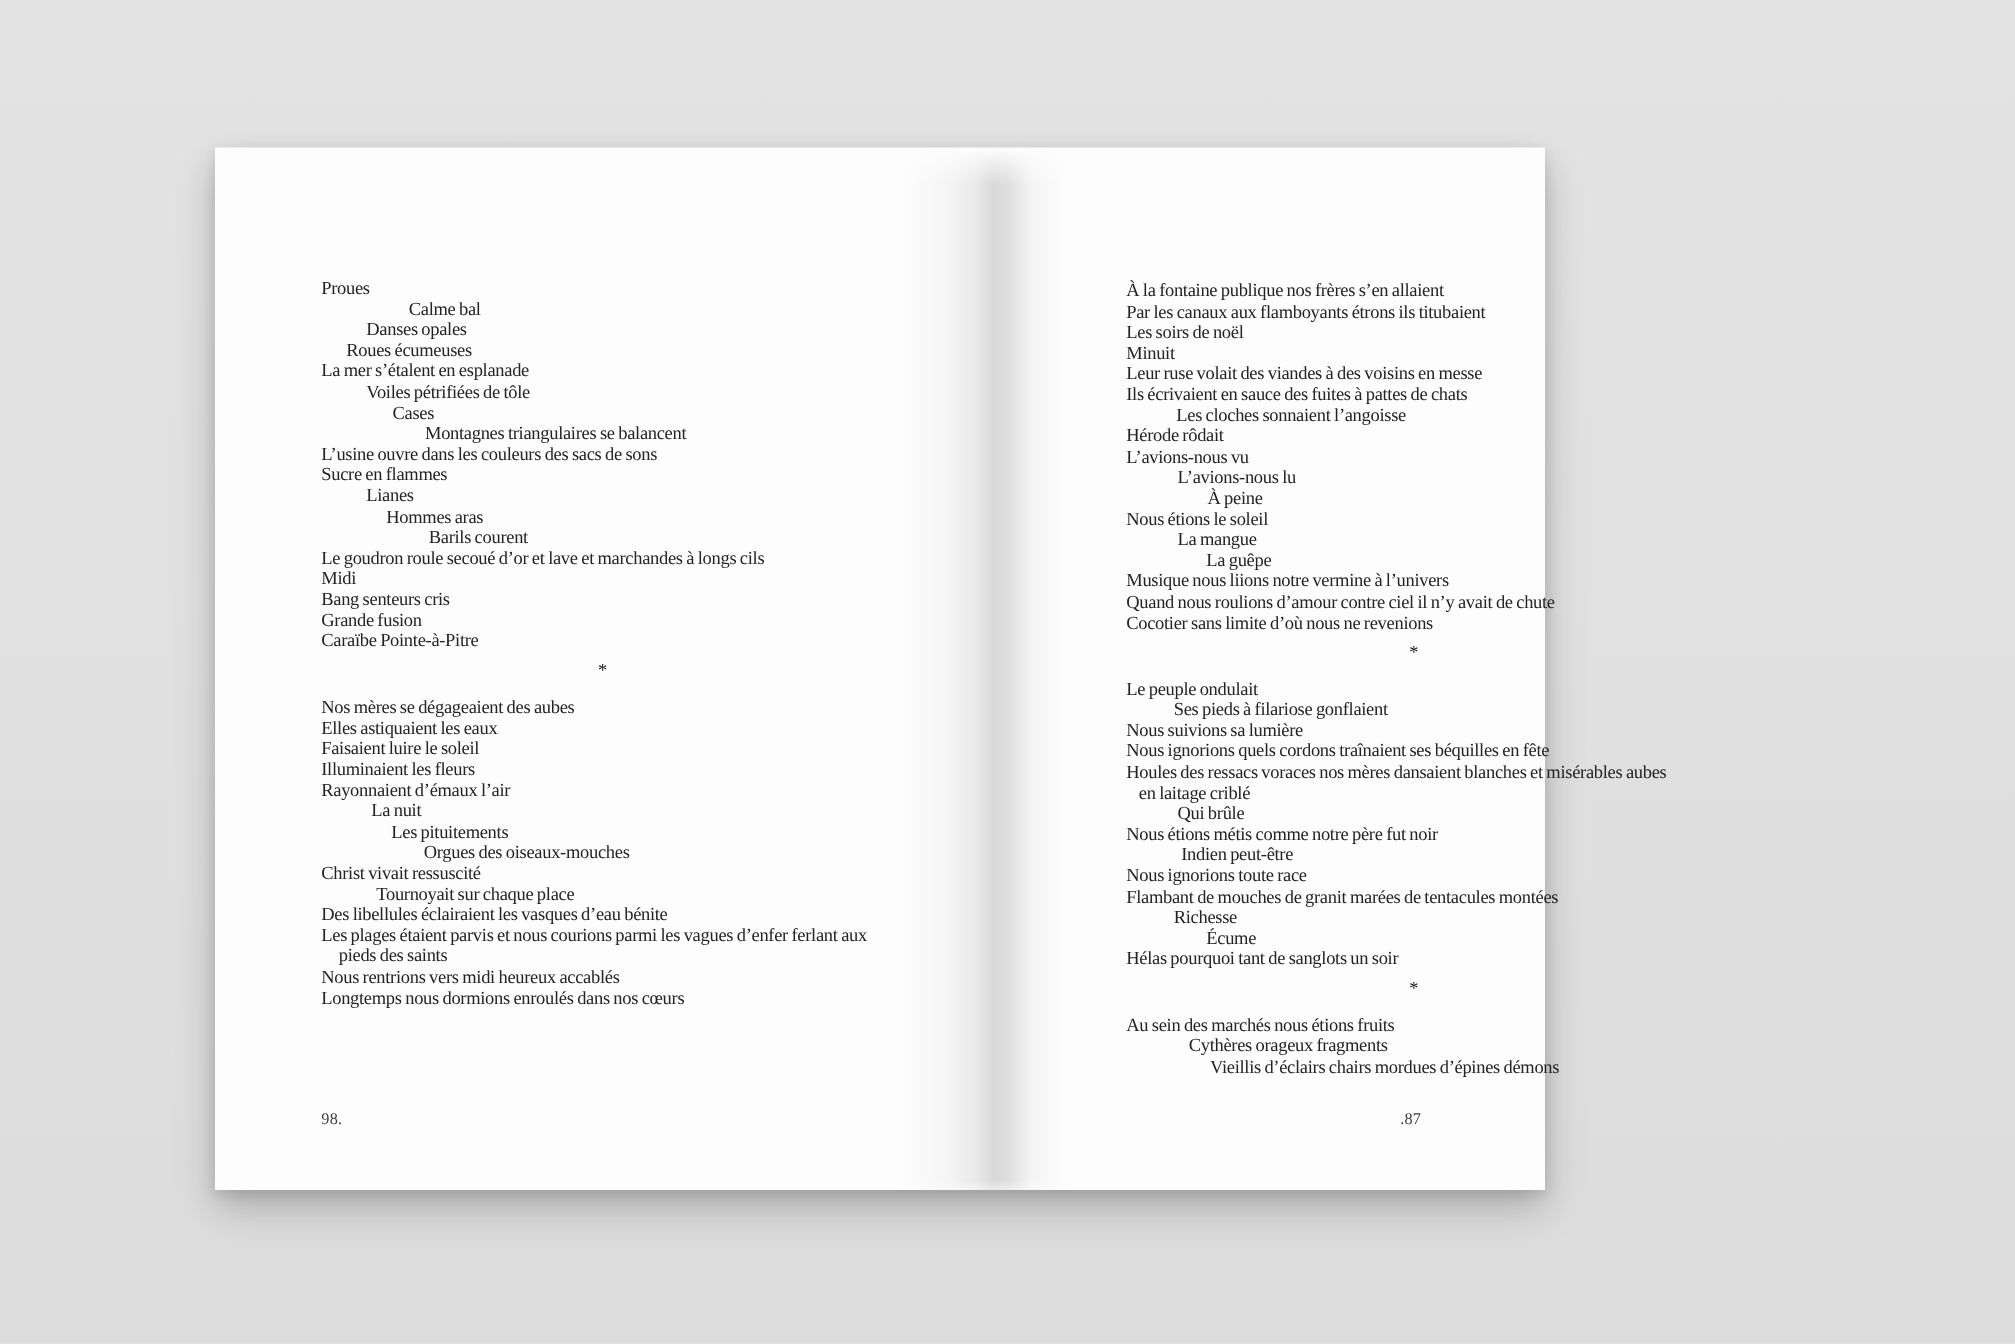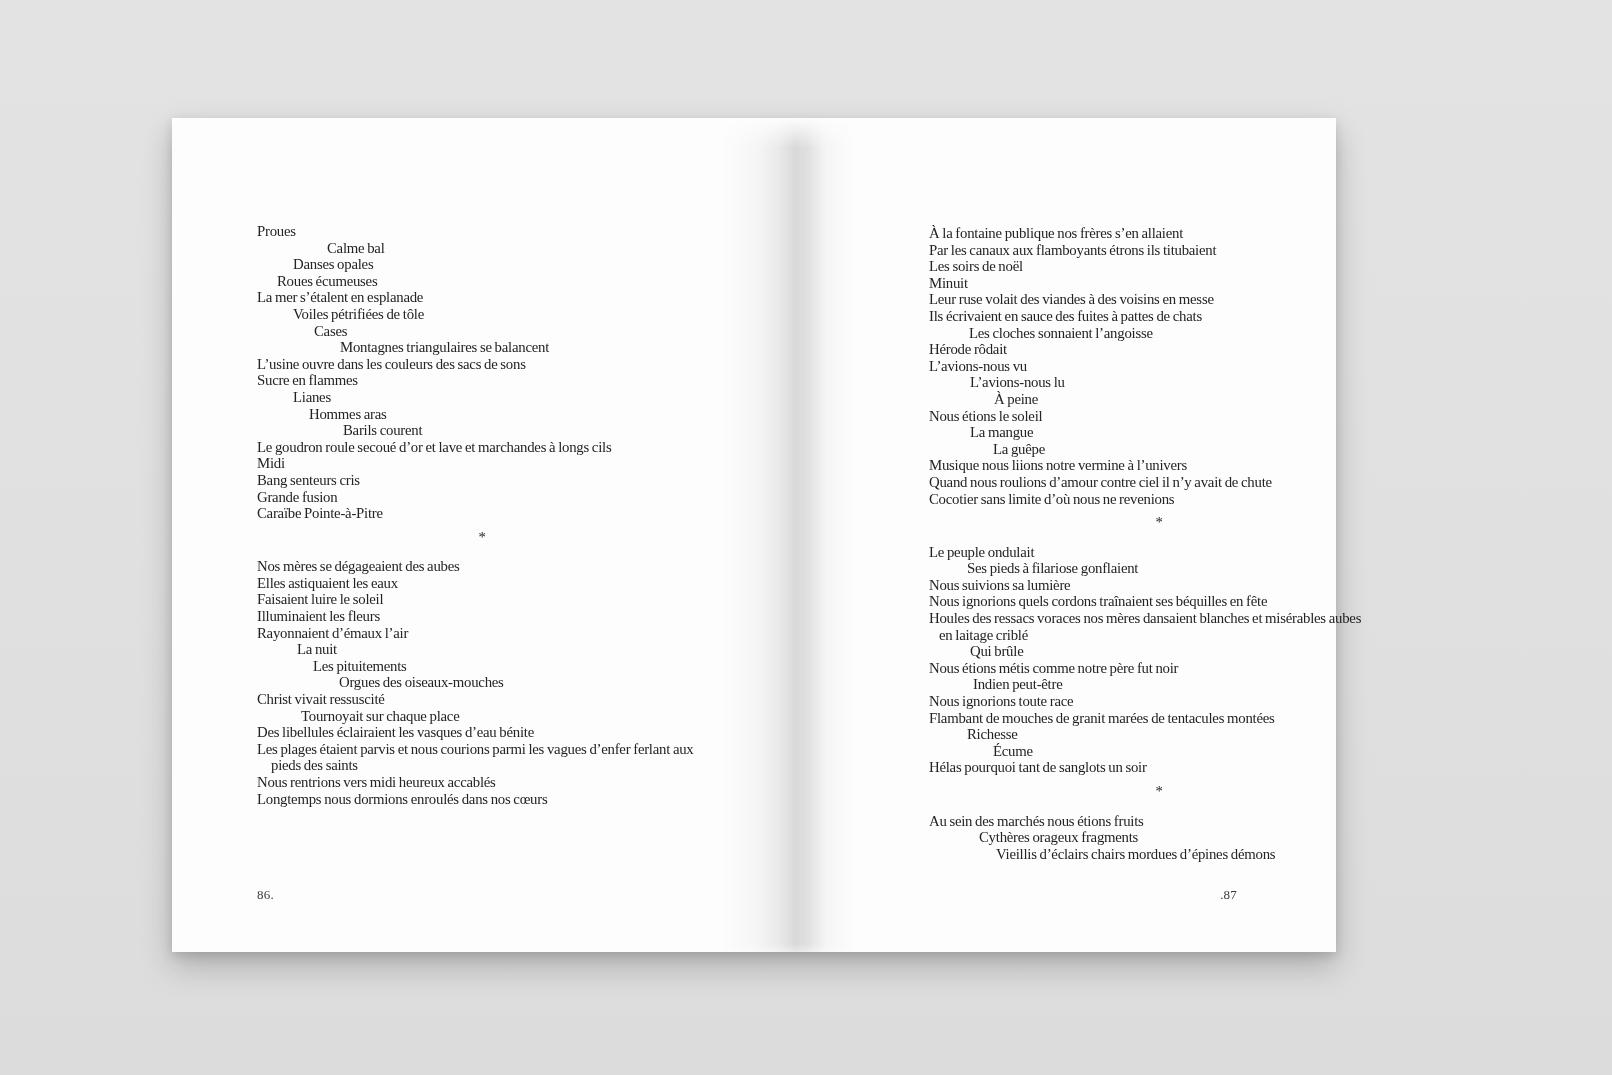--- a/index.html
+++ b/index.html
@@ -16,21 +16,21 @@
   .stage {
     position: relative;
     width: 1612px;
     height: 1075px;
     background: linear-gradient(180deg, #e3e3e3 0%, #e0e0e0 55%, #dcdcdc 100%);
   }
   .book {
     position: absolute;
     left: 172px;
     top: 118px;
-    width: 1164px;
+    width: 1064px;
     height: 834px;
     background: var(--paper, #fdfdfd);
     box-shadow: 0 14px 30px rgba(0,0,0,0.22), 0 4px 10px rgba(0,0,0,0.12);
     font-family: Liberation Serif, serif;
   }
   .gutter {
     position: absolute;
     left: 548px;
     top: 0;
     width: 136px;
@@ -50,21 +50,21 @@
   .poem {
     position: absolute;
     color: var(--ink, #232323);
     font-size: 14.8px;
     line-height: 16.6px;
     letter-spacing: -0.25px;
     word-spacing: -0.6px;
     white-space: pre;
   }
   .poem-left  { left: 85px;  top: 105px; width: 450px; }
-  .poem-right { left: 729px; top: 107px; width: 460px; margin-left: 28px; }
+  .poem-right { left: 729px; top: 107px; width: 460px; }
   .line { min-height: 16.6px; }
   .sep {
     text-align: center;
     margin: 7px 0 13px 0;
     color: var(--ink, #232323);
   }
   .folio {
     position: absolute;
     top: 769px;
     font-size: 13px;
@@ -76,16 +76,16 @@
   .folio-right { right: 99px; }
 </style>
 </head>
 <body>
 
 <div class="stage">
   <div class="book">
     <div class="gutter"></div>
     <div class="poem poem-left" id="poem-left"><div class="stanza"><div class="line">Proues</div><div class="line" style="padding-left: 70px;">Calme bal</div><div class="line" style="padding-left: 36px;">Danses opales</div><div class="line" style="padding-left: 20px;">Roues écumeuses</div><div class="line">La mer s’étalent en esplanade</div><div class="line" style="padding-left: 36px;">Voiles pétrifiées de tôle</div><div class="line" style="padding-left: 57px;">Cases</div><div class="line" style="padding-left: 83px;">Montagnes triangulaires se balancent</div><div class="line">L’usine ouvre dans les couleurs des sacs de sons</div><div class="line">Sucre en flammes</div><div class="line" style="padding-left: 36px;">Lianes</div><div class="line" style="padding-left: 52px;">Hommes aras</div><div class="line" style="padding-left: 86px;">Barils courent</div><div class="line">Le goudron roule secoué d’or et lave et marchandes à longs cils</div><div class="line">Midi</div><div class="line">Bang senteurs cris</div><div class="line">Grande fusion</div><div class="line">Caraïbe Pointe-à-Pitre</div></div><div class="sep">*</div><div class="stanza"><div class="line">Nos mères se dégageaient des aubes</div><div class="line">Elles astiquaient les eaux</div><div class="line">Faisaient luire le soleil</div><div class="line">Illuminaient les fleurs</div><div class="line">Rayonnaient d’émaux l’air</div><div class="line" style="padding-left: 40px;">La nuit</div><div class="line" style="padding-left: 56px;">Les pituitements</div><div class="line" style="padding-left: 82px;">Orgues des oiseaux-mouches</div><div class="line">Christ vivait ressuscité</div><div class="line" style="padding-left: 44px;">Tournoyait sur chaque place</div><div class="line">Des libellules éclairaient les vasques d’eau bénite</div><div class="line">Les plages étaient parvis et nous courions parmi les vagues d’enfer ferlant aux</div><div class="line" style="padding-left: 14px;">pieds des saints</div><div class="line">Nous rentrions vers midi heureux accablés</div><div class="line">Longtemps nous dormions enroulés dans nos cœurs</div></div></div>
     <div class="poem poem-right" id="poem-right"><div class="stanza"><div class="line">À la fontaine publique nos frères s’en allaient</div><div class="line">Par les canaux aux flamboyants étrons ils titubaient</div><div class="line">Les soirs de noël</div><div class="line">Minuit</div><div class="line">Leur ruse volait des viandes à des voisins en messe</div><div class="line">Ils écrivaient en sauce des fuites à pattes de chats</div><div class="line" style="padding-left: 40px;">Les cloches sonnaient l’angoisse</div><div class="line">Hérode rôdait</div><div class="line">L’avions-nous vu</div><div class="line" style="padding-left: 41px;">L’avions-nous lu</div><div class="line" style="padding-left: 65px;">À peine</div><div class="line">Nous étions le soleil</div><div class="line" style="padding-left: 41px;">La mangue</div><div class="line" style="padding-left: 64px;">La guêpe</div><div class="line">Musique nous liions notre vermine à l’univers</div><div class="line">Quand nous roulions d’amour contre ciel il n’y avait de chute</div><div class="line">Cocotier sans limite d’où nous ne revenions</div></div><div class="sep">*</div><div class="stanza"><div class="line">Le peuple ondulait</div><div class="line" style="padding-left: 38px;">Ses pieds à filariose gonflaient</div><div class="line">Nous suivions sa lumière</div><div class="line">Nous ignorions quels cordons traînaient ses béquilles en fête</div><div class="line">Houles des ressacs voraces nos mères dansaient blanches et misérables aubes</div><div class="line" style="padding-left: 10px;">en laitage criblé</div><div class="line" style="padding-left: 41px;">Qui brûle</div><div class="line">Nous étions métis comme notre père fut noir</div><div class="line" style="padding-left: 44px;">Indien peut-être</div><div class="line">Nous ignorions toute race</div><div class="line">Flambant de mouches de granit marées de tentacules montées</div><div class="line" style="padding-left: 38px;">Richesse</div><div class="line" style="padding-left: 64px;">Écume</div><div class="line">Hélas pourquoi tant de sanglots un soir</div></div><div class="sep">*</div><div class="stanza"><div class="line">Au sein des marchés nous étions fruits</div><div class="line" style="padding-left: 50px;">Cythères orageux fragments</div><div class="line" style="padding-left: 67px;">Vieillis d’éclairs chairs mordues d’épines démons</div></div></div>
-    <div class="folio folio-left">86.</div>
+    <div class="folio folio-left">98.</div>
     <div class="folio folio-right">.87</div>
   </div>
 </div>
 
 </body></html>

